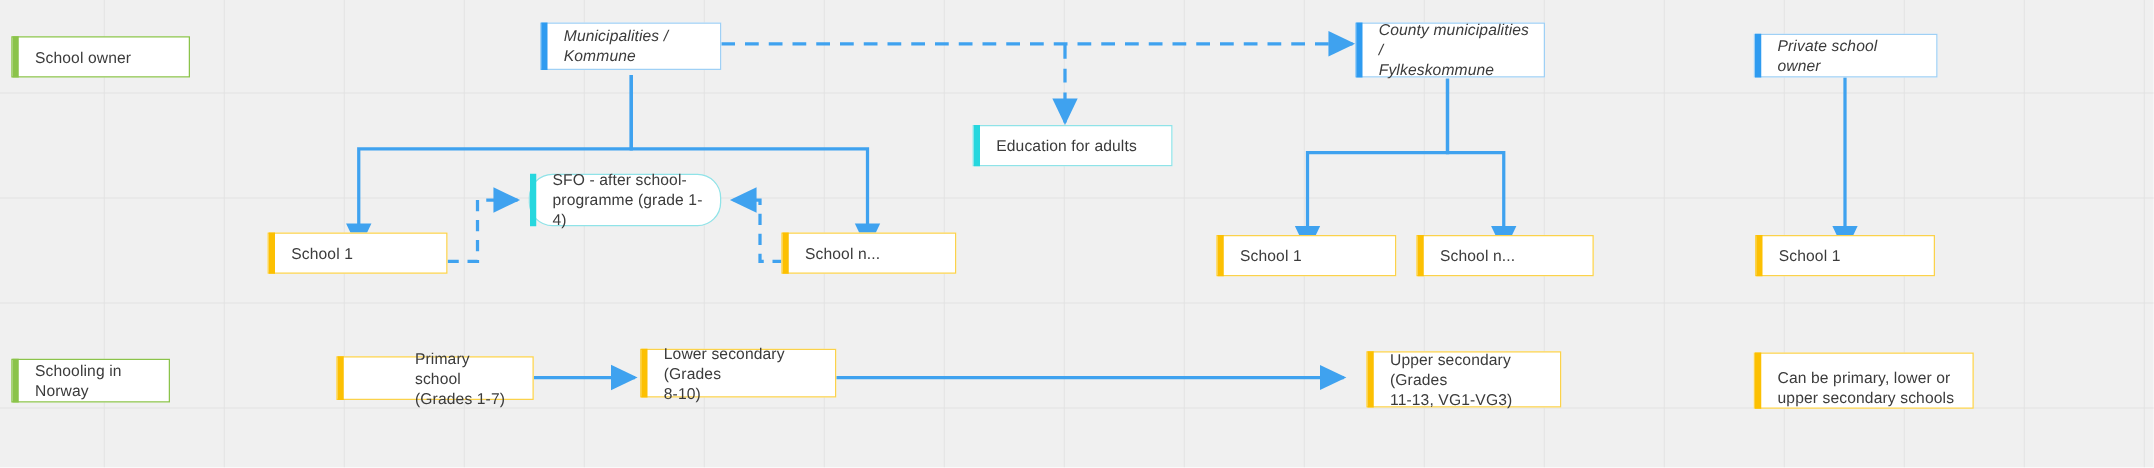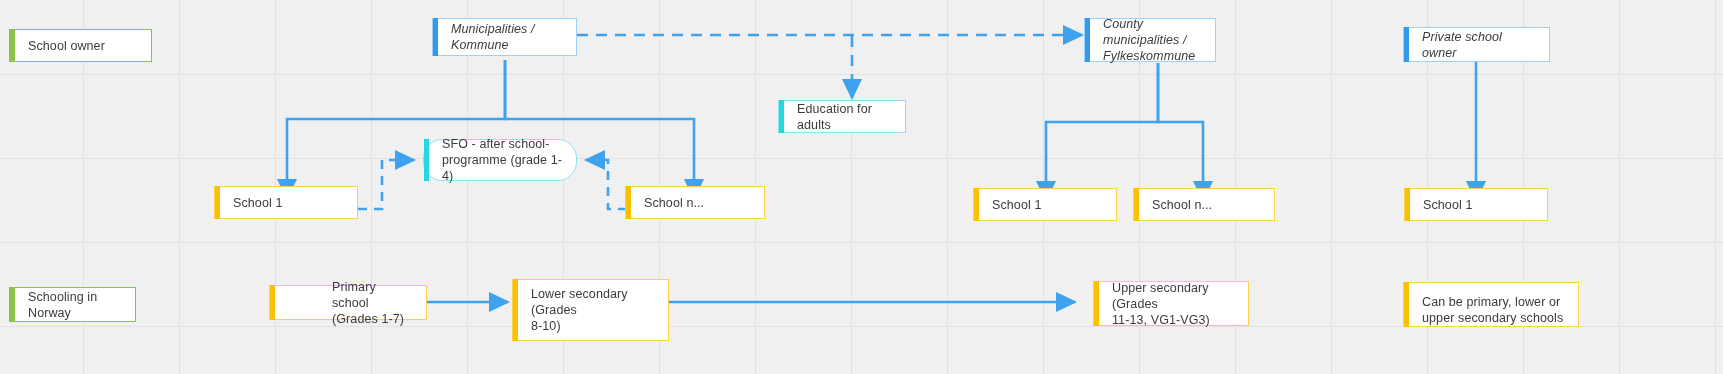--- a/index.html
+++ b/index.html
@@ -107,32 +107,32 @@
   <div class="node green" style="left:9px; top:29px; width:143px; height:33px;">
     <span class="bar"></span>
     <span class="label">School owner</span>
   </div>
 
   <div class="node blue" style="left:432px; top:18px; width:145px; height:38px;">
     <span class="bar"></span>
     <span class="label">Municipalities / Kommune</span>
   </div>
 
-  <div class="node blue" style="left:1084px; top:18px; width:132px; height:44px;">
+  <div class="node blue" style="left:1084px; top:18px; width:152px; height:44px;">
     <span class="bar"></span>
     <span class="label">County municipalities /
 Fylkeskommune</span>
   </div>
 
   <div class="node blue" style="left:1403px; top:27px; width:147px; height:35px;">
     <span class="bar"></span>
     <span class="label">Private school owner</span>
   </div>
 
-  <div class="node cyan" style="left:778px; top:100px; width:128px; height:33px;">
+  <div class="node cyan" style="left:778px; top:100px; width:160px; height:33px;">
     <span class="bar"></span>
     <span class="label">Education for adults</span>
   </div>
 
   <div class="node cyan" style="left:423px; top:139px; width:154px; height:42px;border-radius:19px;">
     <span class="bar"></span>
     <span class="label">SFO - after school-
 programme (grade 1-4)</span>
   </div>
 
@@ -164,21 +164,21 @@
   <div class="node green" style="left:9px; top:287px; width:127px; height:35px;">
     <span class="bar"></span>
     <span class="label">Schooling in Norway</span>
   </div>
 
   <div class="node yellow" style="left:269px; top:285px; width:158px; height:35px;padding-left:44px;">
     <span class="bar"></span>
     <span class="label">Primary school (Grades 1-7)</span>
   </div>
 
-  <div class="node yellow" style="left:512px; top:279px; width:157px; height:62px;">
+  <div class="node yellow" style="left:512px; top:279px; width:157px; height:39px;">
     <span class="bar"></span>
     <span class="label">Lower secondary (Grades
 8-10)</span>
   </div>
 
   <div class="node yellow" style="left:1081px; top:281px; width:156px; height:45px;margin-left:12px;">
     <span class="bar"></span>
     <span class="label">Upper secondary (Grades
 11-13, VG1-VG3)</span>
   </div>

